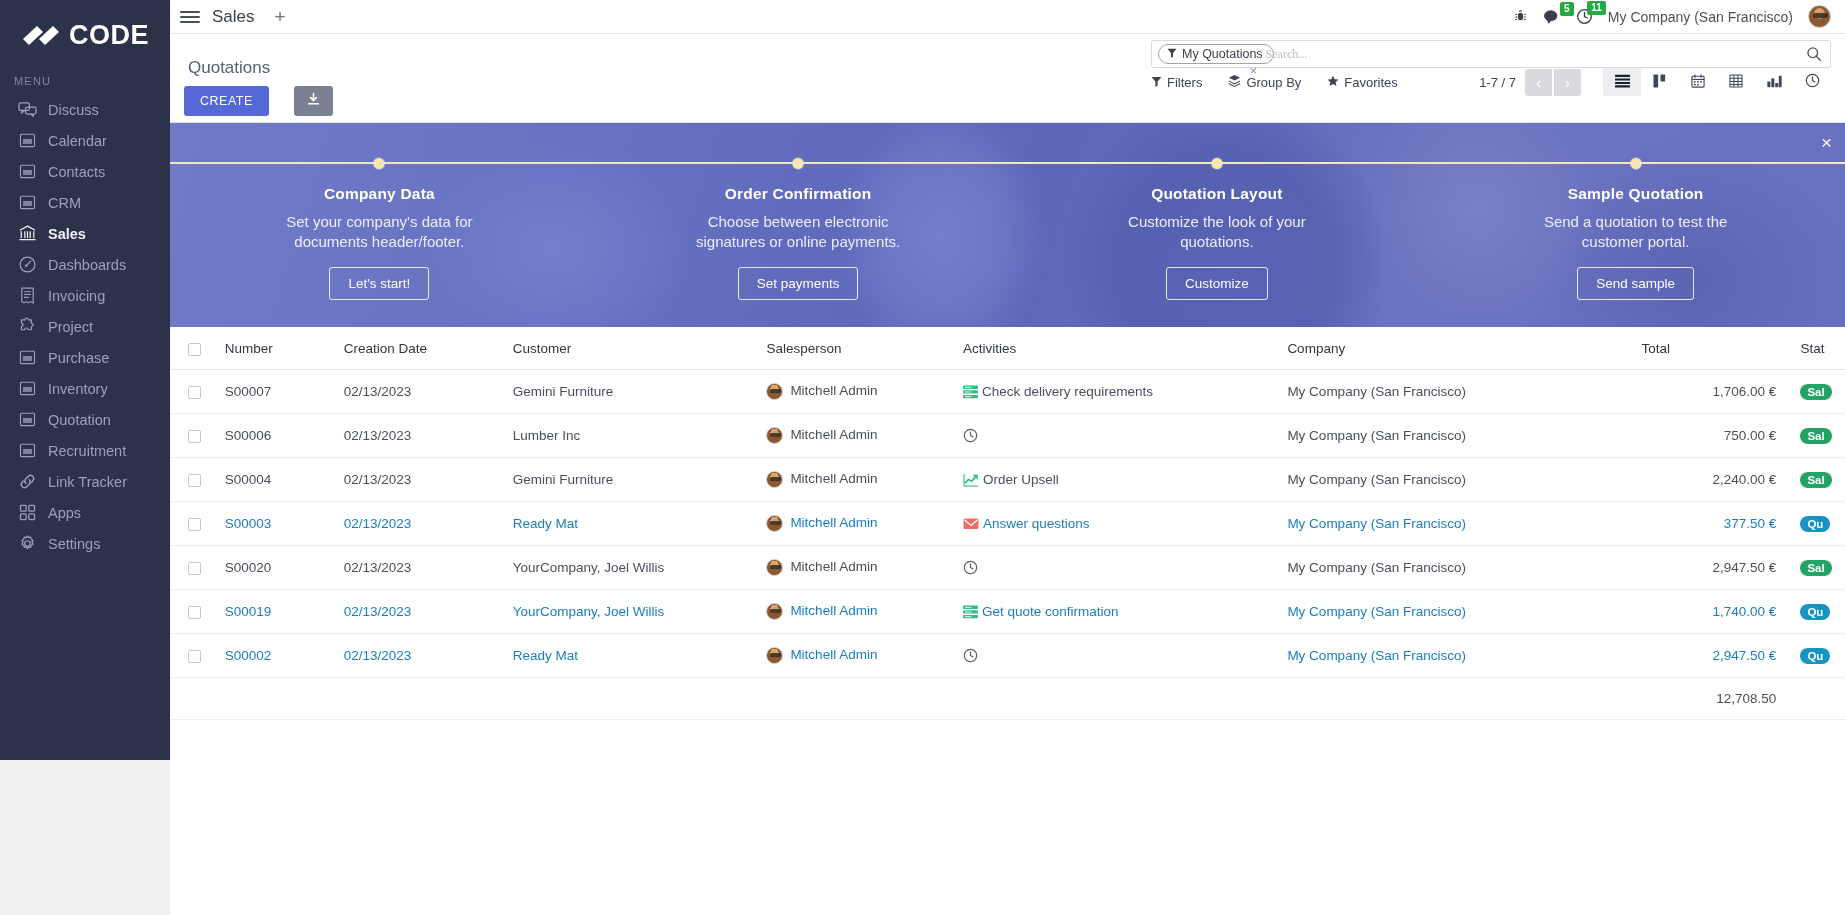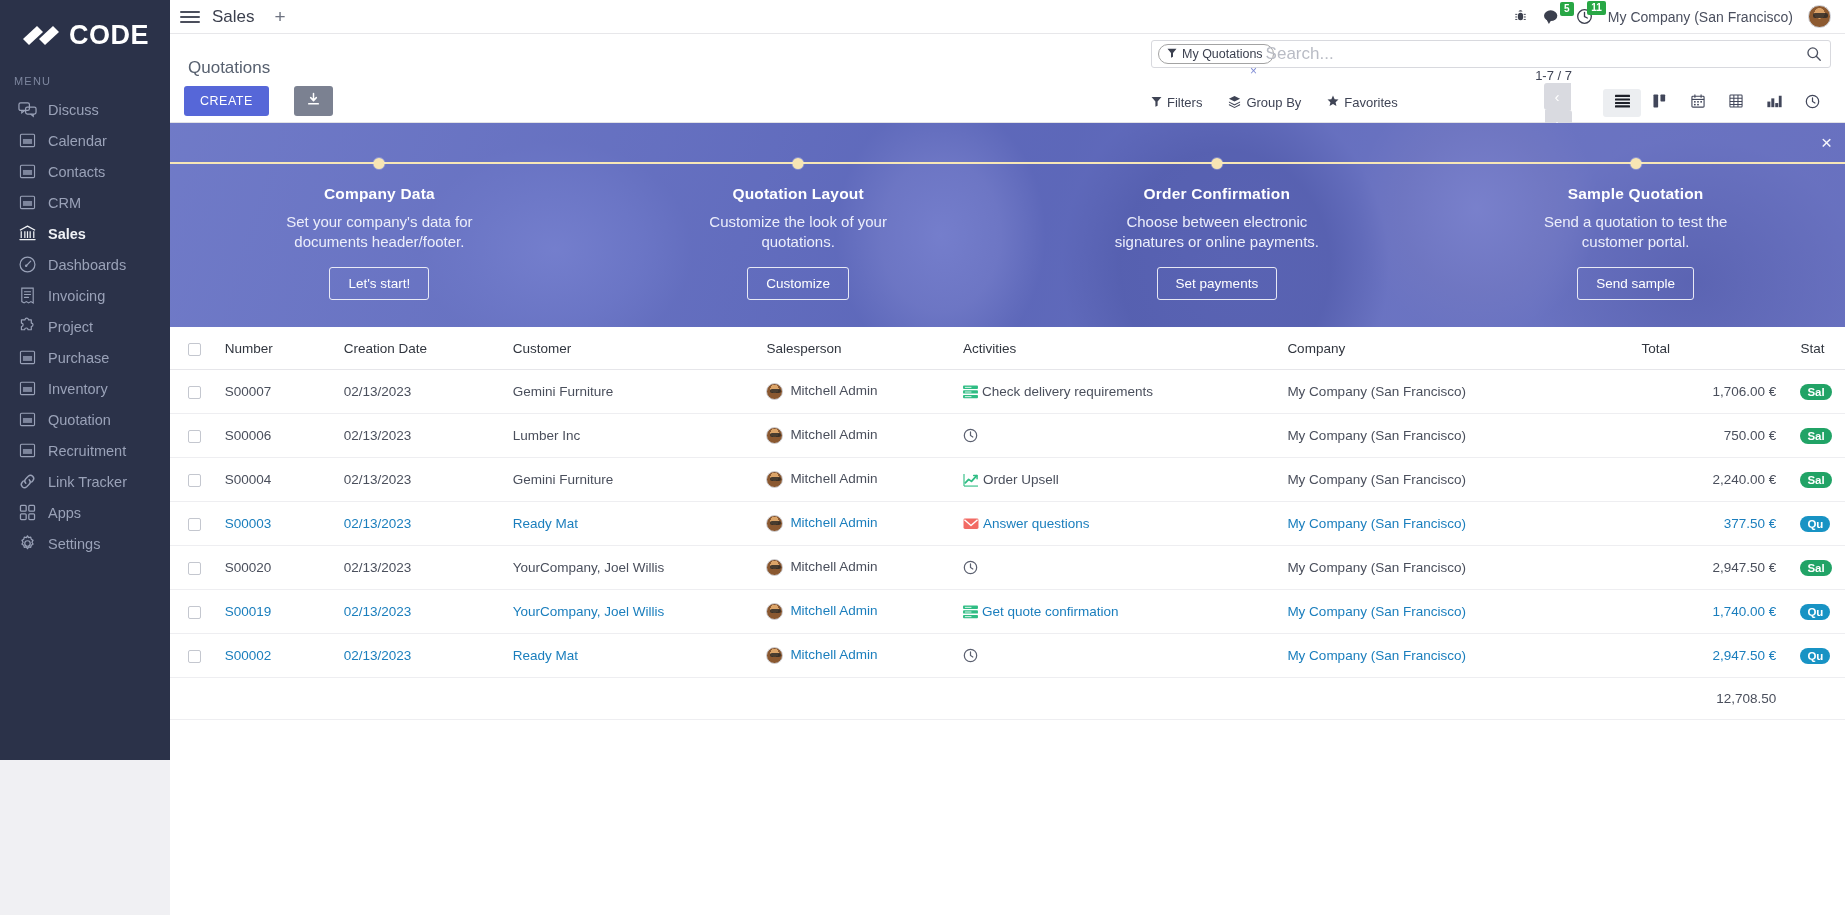--- a/index.html
+++ b/index.html
@@ -112,36 +112,36 @@
     display: inline-flex; align-items: center; gap: 5px;
     border: 1px solid #a3a3a3; border-radius: 14px; height: 20px;
     padding: 0 10px 0 8px; font-size: 12.5px; color: #3c4150;
     background: #fff; cursor: pointer; white-space: nowrap;
   }
   .facet-x {
     position: absolute; left: 98px; top: 24px; color: #7f8cd4;
     font-size: 12px; cursor: pointer; line-height: 1;
   }
   .search-input {
-    border: none; outline: none; flex: 1; font-size: 17px;
-    color: #3c4150; font-family: Liberation Sans, sans-serif; background: transparent;
+    border: none; outline: none; flex: 1; font-size: 12px;
+    color: #3c4150; font-family: Liberation Serif, serif; background: transparent;
     padding-left: 2px; margin-left: -10px;
   }
   .search-input::placeholder { color: #b9bcc5; }
   .search-mag { color: #4c5160; cursor: pointer; display: flex; }
 
   .cp-tools {
     display: flex; align-items: center; 
     font-size: 13px; color: #3f4455;
   }
   .tool {
     display: inline-flex; align-items: center; gap: 5px;
     margin-right: 26px; cursor: pointer; white-space: nowrap;
   }
-  .pager { margin-left: auto; display: flex; align-items: center; gap: 0; flex-direction: column; }
+  .pager { margin-left: auto; display: flex; align-items: center; gap: 0; }
   .pager-text { font-size: 13px; color: #3f4455; margin-right: 9px; white-space: nowrap; }
   .pager-btn {
     width: 27px; height: 27px; background: #d9dae0; border: none;
     display: flex; align-items: center; justify-content: center;
     cursor: pointer; color: #ffffff; font-size: 15px;
   }
   .pager-btn:first-of-type { border-radius: 3px 0 0 3px; margin-right: 2px; }
   .pager-btn:last-of-type { border-radius: 0 3px 3px 0; }
   .views { display: flex; align-items: center; margin-left: 22px; gap: 0; }
   .view-btn {
@@ -596,22 +596,22 @@
     </div>
 
     <div class="banner">
       <div class="banner-photo"></div>
       <div class="banner-overlay"></div>
       <span class="banner-close">×</span>
       <div class="banner-inner">
         <div class="banner-line"></div>
         <div class="steps" id="steps-list">
             <div class="step"><span class="step-dot"></span><div class="step-title">Company Data</div><div class="step-desc">Set your company's data for documents header/footer.</div><button class="step-btn">Let's start!</button></div>
+            <div class="step"><span class="step-dot"></span><div class="step-title">Order Confirmation</div><div class="step-desc">Choose between electronic signatures or online payments.</div><button class="step-btn">Set payments</button></div>
             <div class="step"><span class="step-dot"></span><div class="step-title">Quotation Layout</div><div class="step-desc">Customize the look of your quotations.</div><button class="step-btn">Customize</button></div>
-            <div class="step"><span class="step-dot"></span><div class="step-title">Order Confirmation</div><div class="step-desc">Choose between electronic signatures or online payments.</div><button class="step-btn">Set payments</button></div>
             <div class="step"><span class="step-dot"></span><div class="step-title">Sample Quotation</div><div class="step-desc">Send a quotation to test the customer portal.</div><button class="step-btn">Send sample</button></div>
           </div>
       </div>
     </div>
 
     <div class="sheet">
       <table class="list">
         <thead>
           <tr>
             <th class="c-check">

